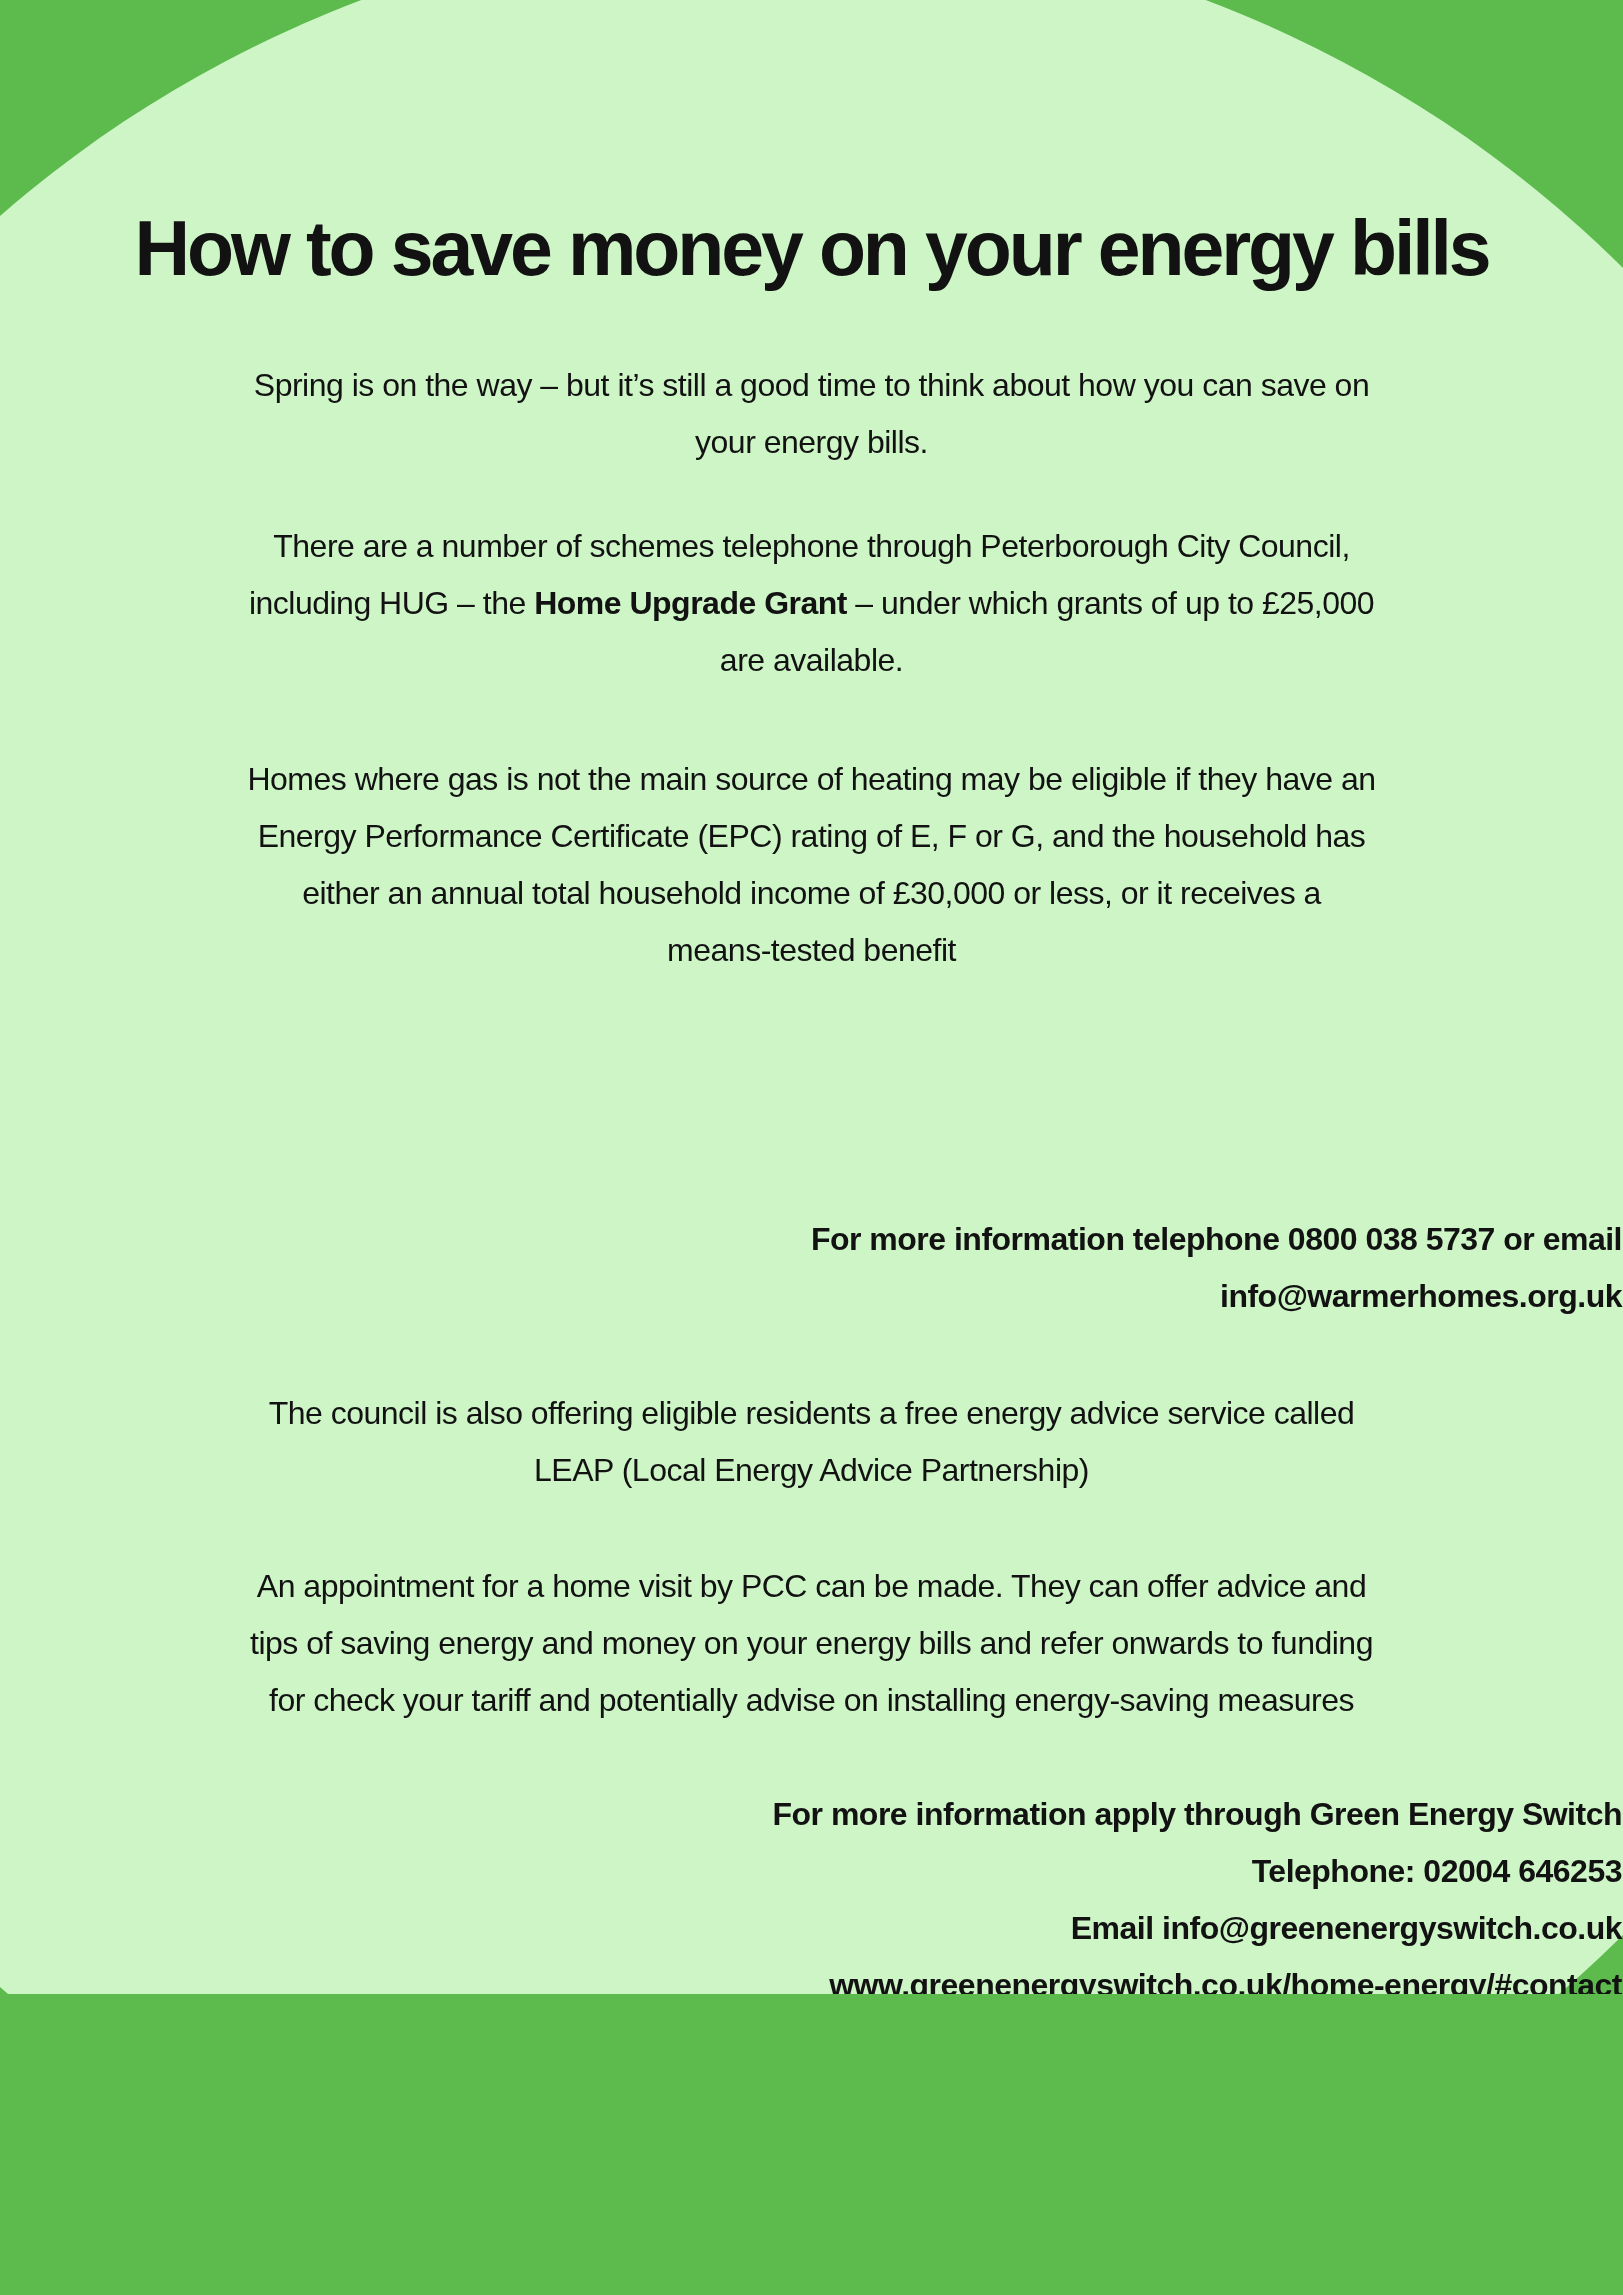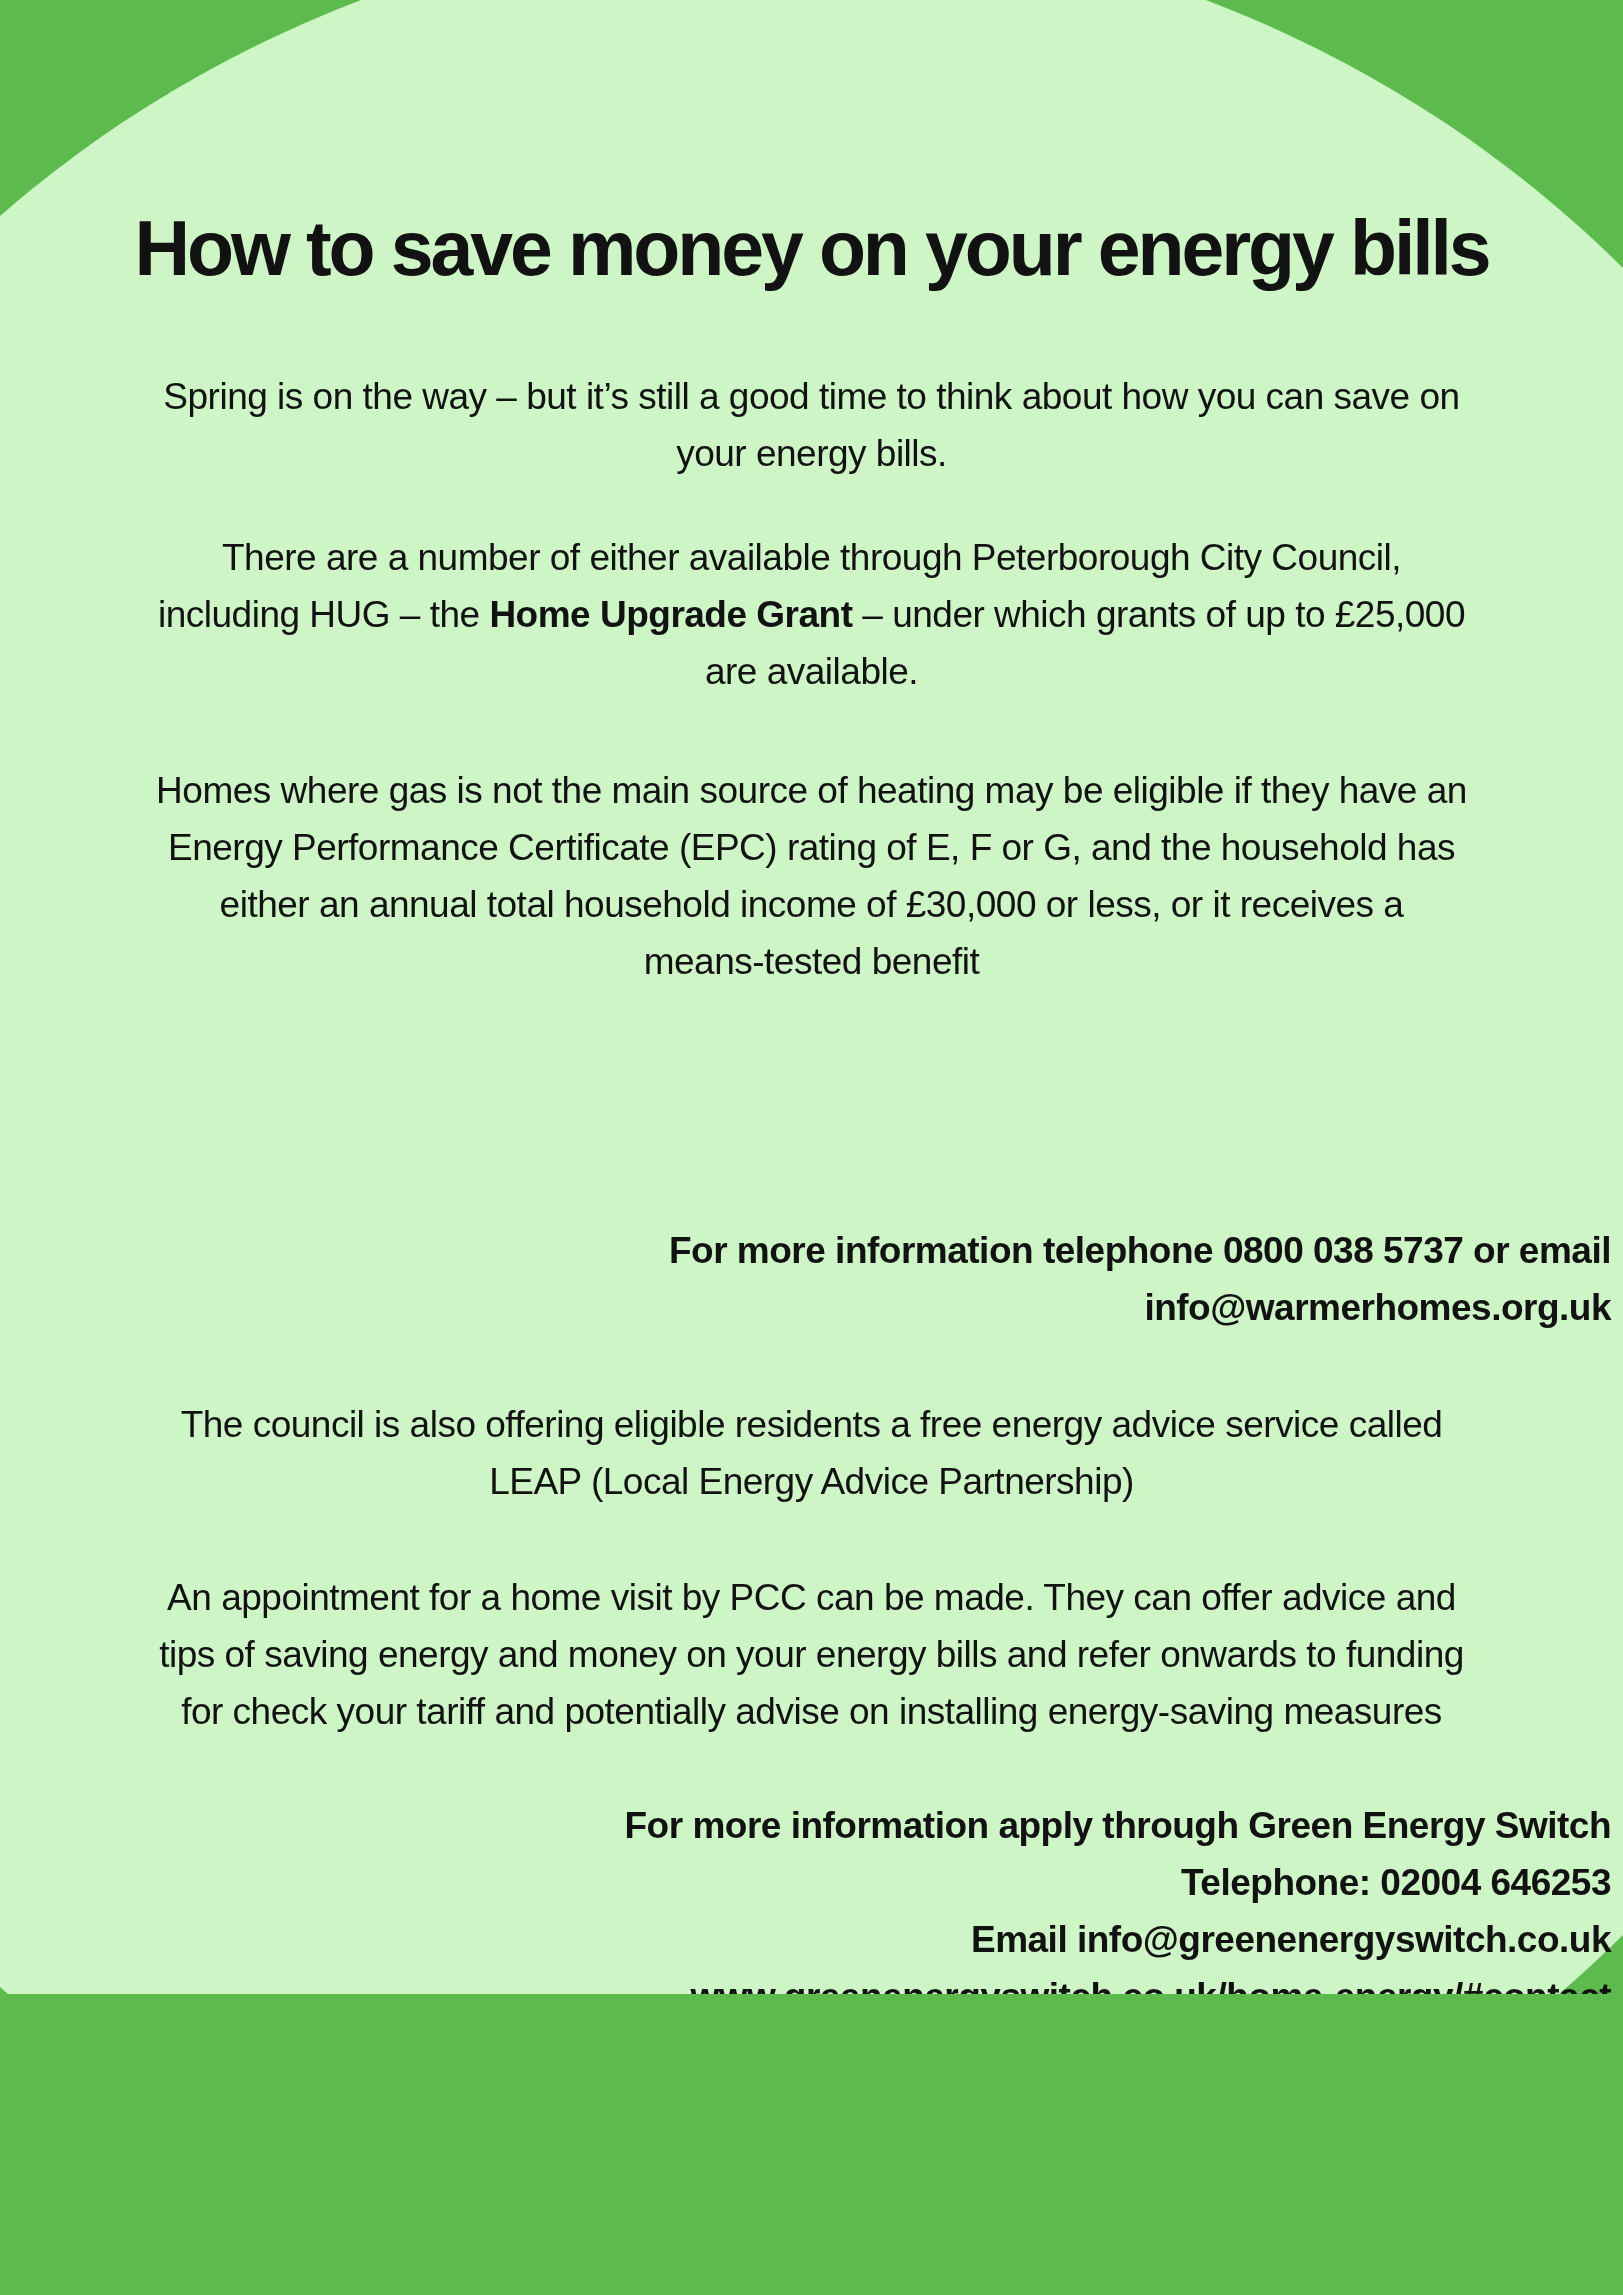--- a/index.html
+++ b/index.html
@@ -22,23 +22,23 @@
 
   .title {
     position: absolute; top: 205px; left: 0; right: 0; margin: 0;
     text-align: center;
     font-size: 77px; line-height: 87px; font-weight: 700;
     letter-spacing: -3.1px;
     color: var(--text-black, #121212);
   }
 
   .body {
-    position: absolute; left: 0; right: 0; margin: 12px;
+    position: absolute; left: 0; right: 0; margin: 1px;
     text-align: center;
-    font-size: 37px; line-height: 57px; letter-spacing: -0.5px;
+    font-size: 32px; line-height: 57px; letter-spacing: -0.5px;
     color: var(--text-black, #121212);
     white-space: pre-line;
   }
   .bold { font-weight: 700; text-align: right; }
 
   .pos-p1 { top: 356px; }
   .pos-p2 { top: 517px; }
   .pos-p3 { top: 750px; }
   .pos-p4 { top: 1038px; }
   .pos-b1 { top: 1210px; }
@@ -72,21 +72,21 @@
 
 <div class="page">
 
   <div class="blob"></div>
 
   <h1 class="title">How to save money on your energy bills</h1>
 
   <p class="body pos-p1">Spring is on the way – but it’s still a good time to think about how you can save on
 your energy bills.</p>
 
-  <p class="body pos-p2"><span>There are a number of either available through Peterborough City Council,
+  <p class="body pos-p2"><span>There are a number of schemes telephone through Peterborough City Council,
 including HUG – the </span><strong>Home Upgrade Grant</strong><span> – under which grants of up to £25,000
 are available.</span></p>
 
   <p class="body pos-p3">Homes where gas is not the main source of heating may be eligible if they have an
 Energy Performance Certificate (EPC) rating of E, F or G, and the household has
 either an annual total household income of £30,000 or less, or it receives a
 means-tested benefit</p>
 
 
   <p class="body bold pos-b1">For more information telephone 0800 038 5737 or email

